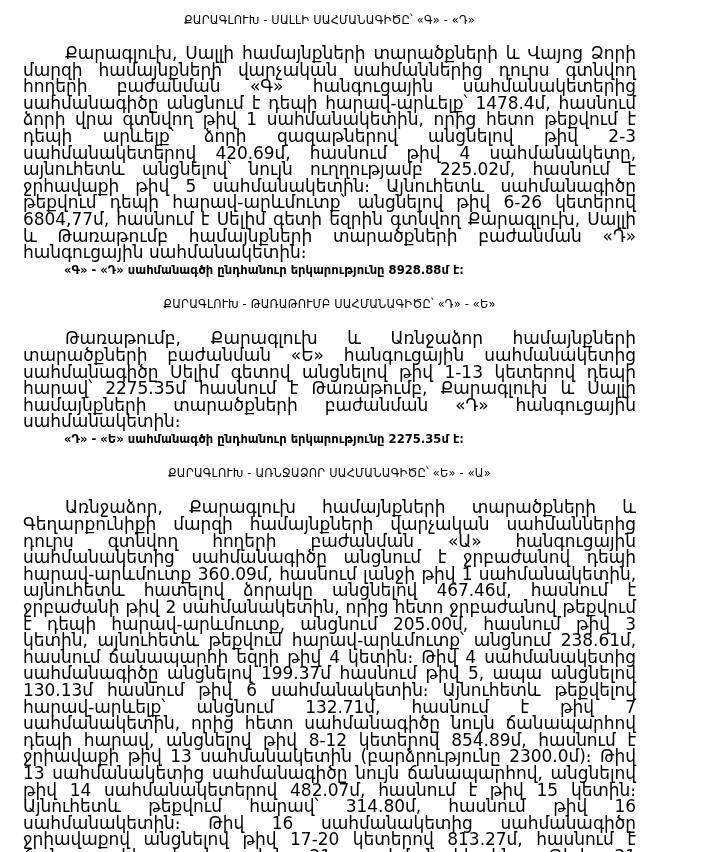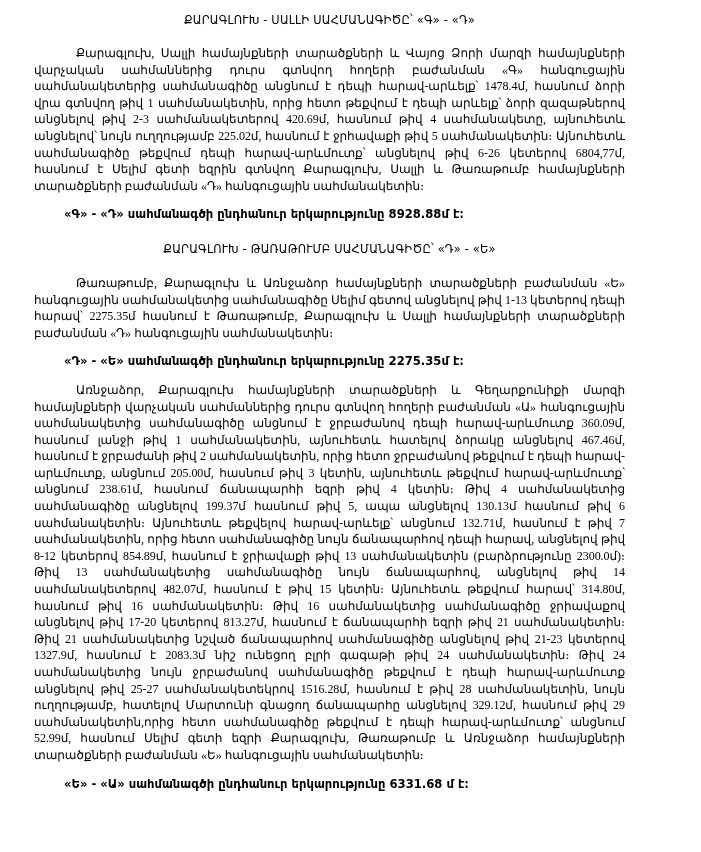--- a/index.html
+++ b/index.html
@@ -31,28 +31,27 @@
     line-height: 15px;
     white-space: nowrap;
   }
   .heading-1 { margin-top: 3px; margin-bottom: 17px; }
   .heading-2 { margin-top: 19px; margin-bottom: 18px; }
   .heading-3 { margin-top: 19px; margin-bottom: 18px; }
 
   .para {
     text-align: justify;
     text-justify: inter-word;
-    font-size: 12px;
+    font-size: 17px;
     line-height: 16.6px;
-    margin: 12px;
+    margin: 1px;
     text-indent: 42px;
     -webkit-hyphens: none;
     hyphens: none;
     word-spacing: 0.2px;
-    font-family: Liberation Serif, serif;
   }
   .summary {
     text-align: left;
     font-size: 11.6px;
     line-height: 16.6px;
     margin: 0;
     text-indent: 42px;
   }
   .para + .summary { margin-top: 0px; font-weight: bold; }
   .tight { letter-spacing: -0.05px; }
@@ -67,18 +66,19 @@
   <p class="para tight">Քարագլուխ, Սալլի համայնքների տարածքների  և Վայոց Ձորի  մարզի համայնքների վարչական սահմաններից դուրս գտնվող հողերի բաժանման   «Գ» հանգուցային սահմանակետերից սահմանագիծը անցնում է դեպի հարավ-արևելք՝ 1478.4մ, հասնում ձորի վրա գտնվող   թիվ 1 սահմանակետին, որից հետո թեքվում է դեպի արևելք՝ ձորի զազաթներով անցնելով թիվ 2-3 սահմանակետերով 420.69մ, հասնում թիվ 4 սահմանակետը, այնուհետև անցնելով՝ նույն ուղղությամբ   225.02մ, հասնում է ջրհավաքի թիվ 5 սահմանակետին։ Այնուհետև սահմանագիծը թեքվում դեպի հարավ-արևմուտք՝ անցնելով թիվ 6-26 կետերով 6804,77մ, հասնում է Սելիմ գետի եզրին գտնվող Քարագլուխ, Սալլի և Թառաթումբ համայնքների տարածքների բաժանման «Դ» հանգուցային սահմանակետին։</p>
 
   <p class="summary">«Գ» - «Դ» սահմանագծի ընդհանուր երկարությունը 8928.88մ է։</p>
 
   <h1 class="heading heading-2">ՔԱՐԱԳԼՈՒԽ - ԹԱՌԱԹՈՒՄԲ ՍԱՀՄԱՆԱԳԻԾԸ՝ «Դ» - «Ե»</h1>
 
   <p class="para tight">Թառաթումբ, Քարագլուխ և Առնջաձոր համայնքների տարածքների բաժանման «Ե» հանգուցային սահմանակետից սահմանագիծը Սելիմ գետով անցնելով թիվ 1-13 կետերով դեպի հարավ՝ 2275.35մ հասնում է Թառաթումբ, Քարագլուխ և  Սալլի համայնքների տարածքների բաժանման «Դ» հանգուցային սահմանակետին։</p>
 
   <p class="summary">«Դ» - «Ե» սահմանագծի ընդհանուր երկարությունը 2275.35մ է։</p>
 
+  <h1 class="heading heading-3">ՔԱՐԱԳԼՈՒԽ - ԱՌՆՋԱՁՈՐ ՍԱՀՄԱՆԱԳԻԾԸ՝ «Ե» - «Ա»</h1>
 
   <p class="para tight">Առնջաձոր, Քարագլուխ համայնքների տարածքների և Գեղարքունիքի  մարզի համայնքների վարչական սահմաններից դուրս գտնվող հողերի բաժանման   «Ա» հանգուցային սահմանակետից սահմանագիծը անցնում է ջրբաժանով դեպի հարավ-արևմուտք 360.09մ, հասնում լանջի թիվ 1 սահմանակետին, այնուհետև հատելով ձորակը անցնելով 467.46մ, հասնում է ջրբաժանի թիվ 2 սահմանակետին, որից հետո ջրբաժանով թեքվում է դեպի հարավ-արևմուտք, անցնում 205.00մ, հասնում թիվ 3 կետին, այնուհետև թեքվում հարավ-արևմուտք՝ անցնում 238.61մ, հասնում ճանապարհի եզրի թիվ 4 կետին։ Թիվ 4 սահմանակետից սահմանագիծը անցնելով 199.37մ հասնում թիվ 5, ապա անցնելով 130.13մ հասնում թիվ 6 սահմանակետին։ Այնուհետև թեքվելով հարավ-արևելք՝ անցնում 132.71մ, հասնում է թիվ 7 սահմանակետին, որից հետո սահմանագիծը նույն ճանապարհով դեպի հարավ, անցնելով թիվ 8-12 կետերով 854.89մ, հասնում է ջրիավաքի թիվ 13 սահմանակետին (բարձրությունը 2300.0մ)։ Թիվ 13 սահմանակետից սահմանագիծը նույն ճանապարհով, անցնելով թիվ 14 սահմանակետերով 482.07մ, հասնում է թիվ 15 կետին։ Այնուհետև թեքվում հարավ՝ 314.80մ,     հասնում թիվ 16 սահմանակետին։ Թիվ 16 սահմանակետից սահմանագիծը ջրիավաքով անցնելով թիվ 17-20 կետերով 813.27մ, հասնում է ճանապարհի եզրի թիվ 21 սահմանակետին։ Թիվ 21 սահմանակետից նշված ճանապարհով սահմանագիծը անցնելով թիվ 21-23 կետերով  1327.9մ, հասնում է 2083.3մ նիշ ունեցող բլրի գագաթի թիվ 24 սահմանակետին։ Թիվ 24 սահմանակետից նույն ջրբաժանով սահմանագիծը թեքվում է դեպի հարավ-արևմուտք անցնելով թիվ 25-27 սահմանակետեկրով   1516.28մ, հասնում է թիվ 28 սահմանակետին, նույն ուղղությամբ, հատելով Մարտունի գնացող ճանապարհը անցնելով 329.12մ, հասնում թիվ 29 սահմանակետին,որից հետո սահմանագիծը թեքվում է դեպի հարավ-արևմուտք՝ անցնում 52.99մ, հասնում Սելիմ գետի եզրի Քարագլուխ, Թառաթումբ և Առնջաձոր համայնքների տարածքների բաժանման «Ե» հանգուցային սահմանակետին։</p>
 
   <p class="summary">«Ե» - «Ա» սահմանագծի ընդհանուր երկարությունը  6331.68 մ է։</p>
 
 </div>
 
 </body></html>

